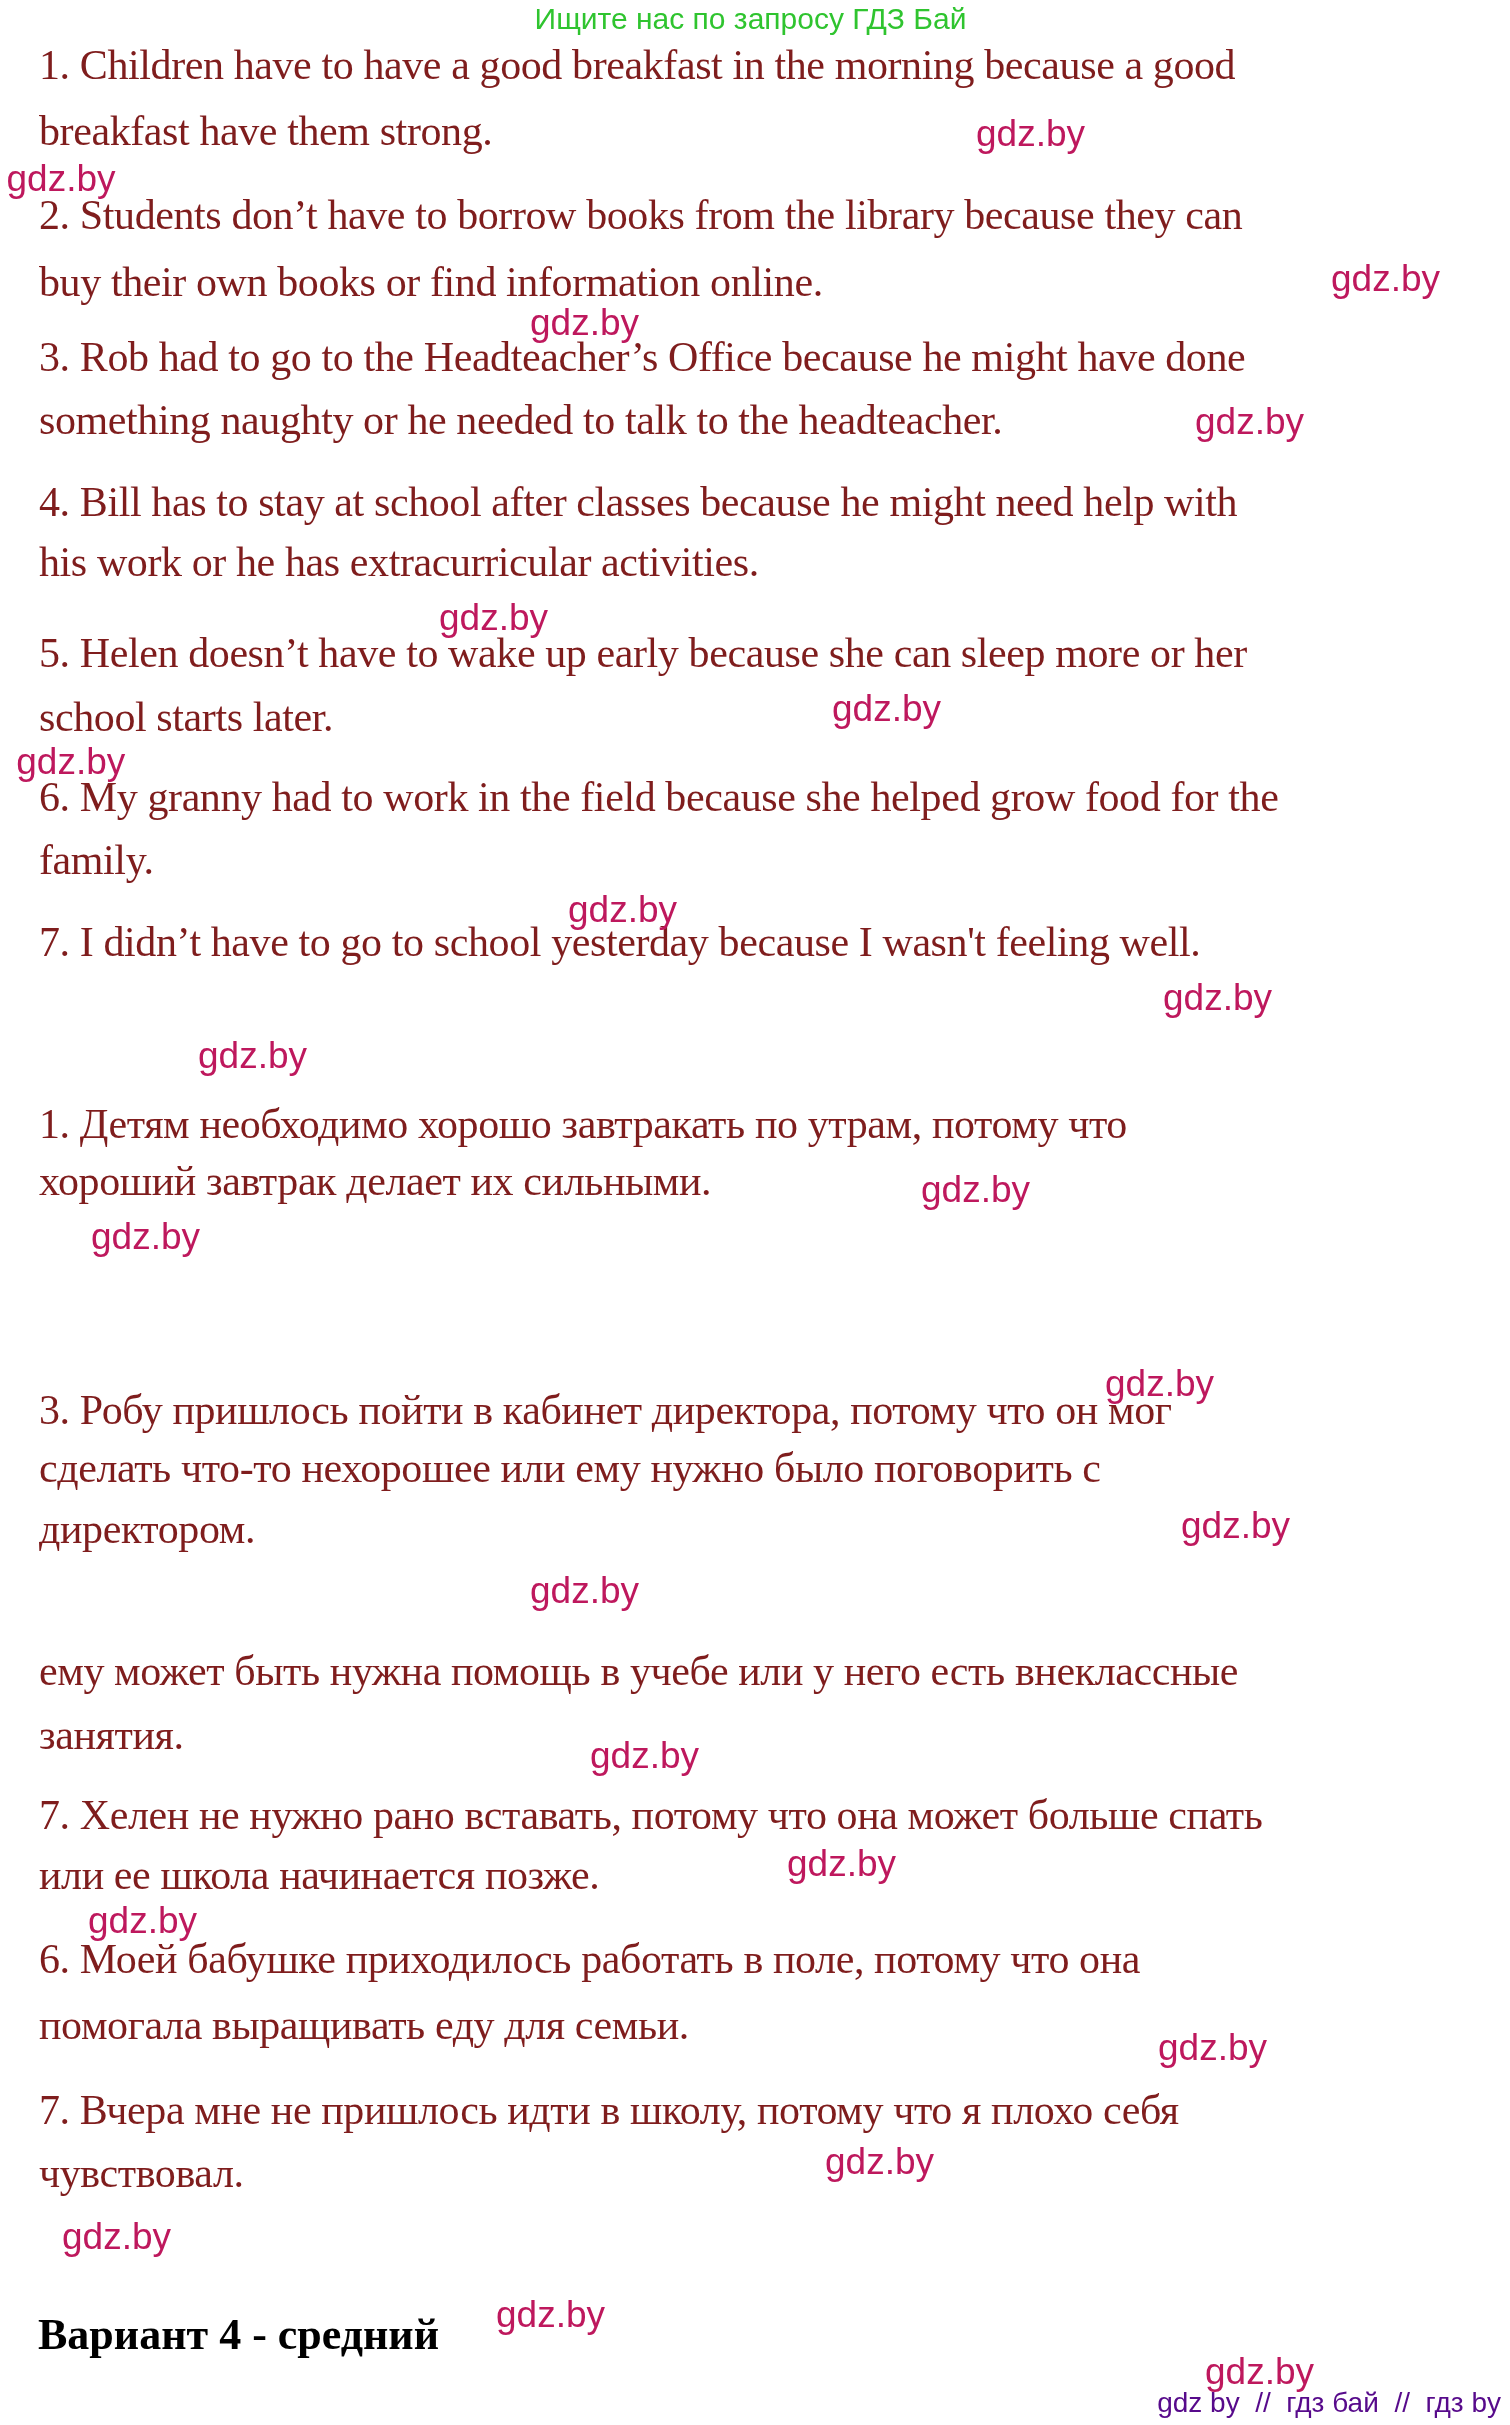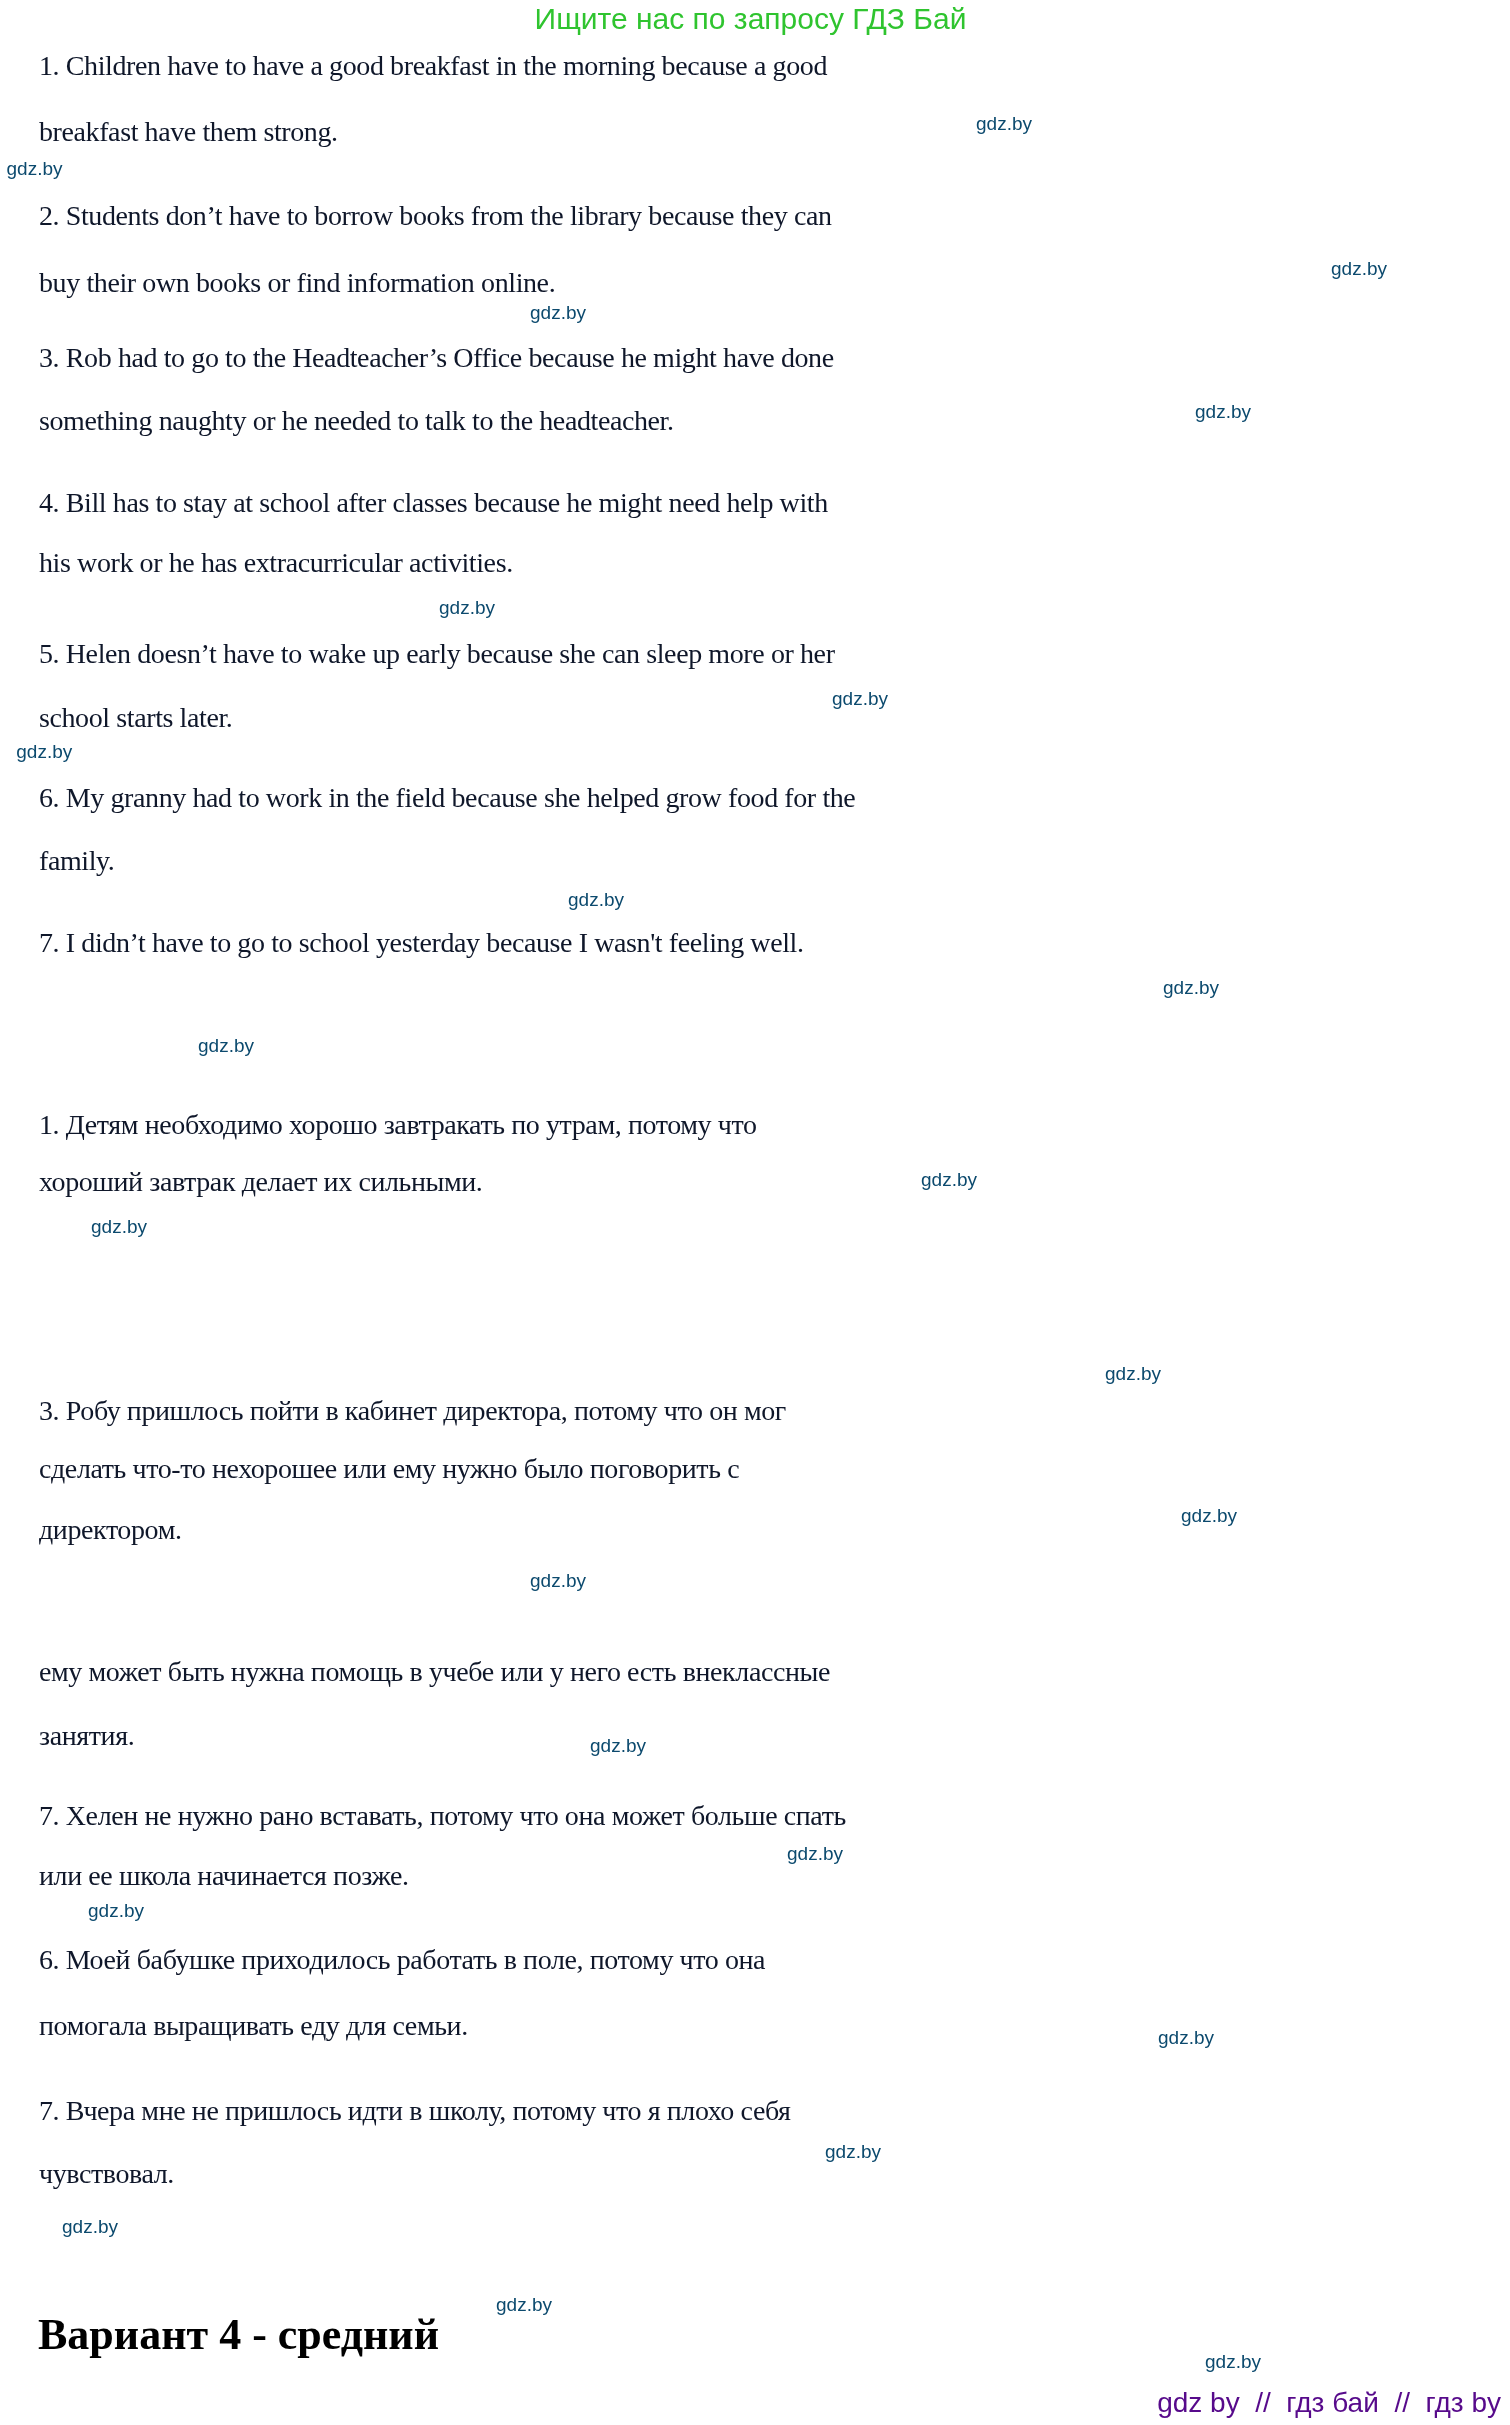--- a/index.html
+++ b/index.html
@@ -20,31 +20,31 @@
     font-family: "Liberation Sans", sans-serif;
     font-size: 30px;
     font-weight: 500;
     color: #2fc42f;
     white-space: nowrap;
   }
   .line {
     position: absolute;
     left: 39px;
     font-family: "Liberation Serif", serif;
-    font-size: 28px;
+    font-size: 42px;
     line-height: 51px;
     letter-spacing: -0.4px;
-    color: #0f172a;
+    color: #7f1d1d;
     white-space: nowrap;
   }
   .wm {
     position: absolute;
     font-family: "Liberation Sans", sans-serif;
-    font-size: 19px;
-    color: #0c4a6e;
+    font-size: 37px;
+    color: #be185d;
     white-space: nowrap;
   }
   .variant-title {
     position: absolute;
     left: 38px;
     top: 2309px;
     font-family: "Liberation Serif", serif;
     font-size: 44px;
     font-weight: bold;
     color: #000000;

